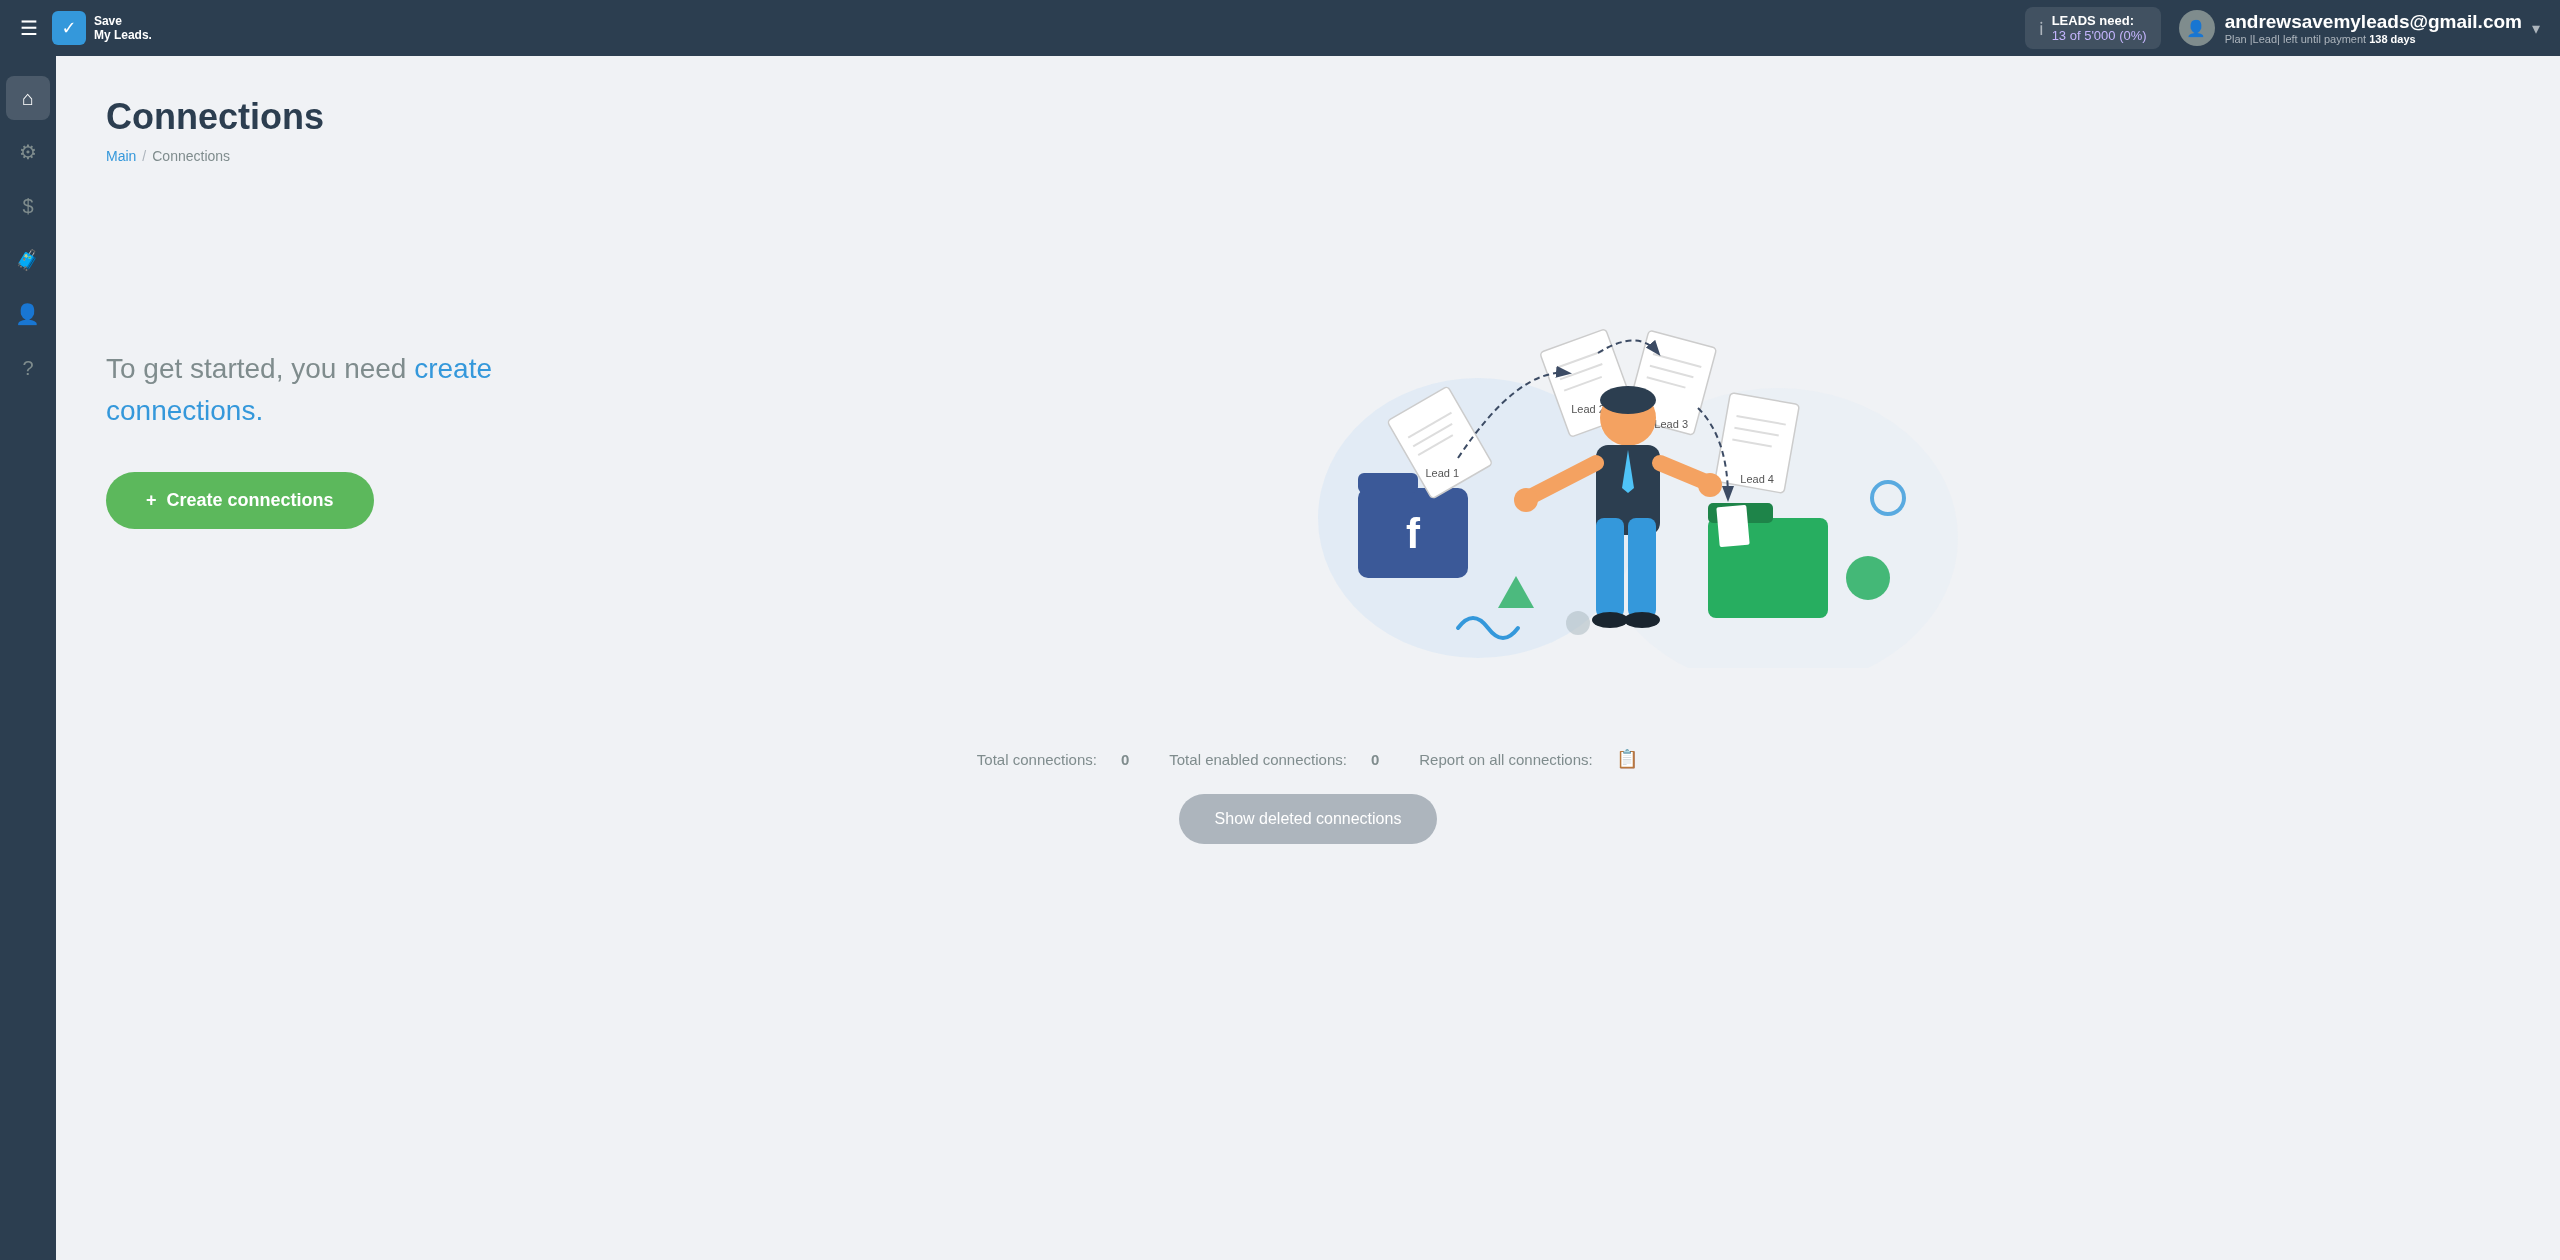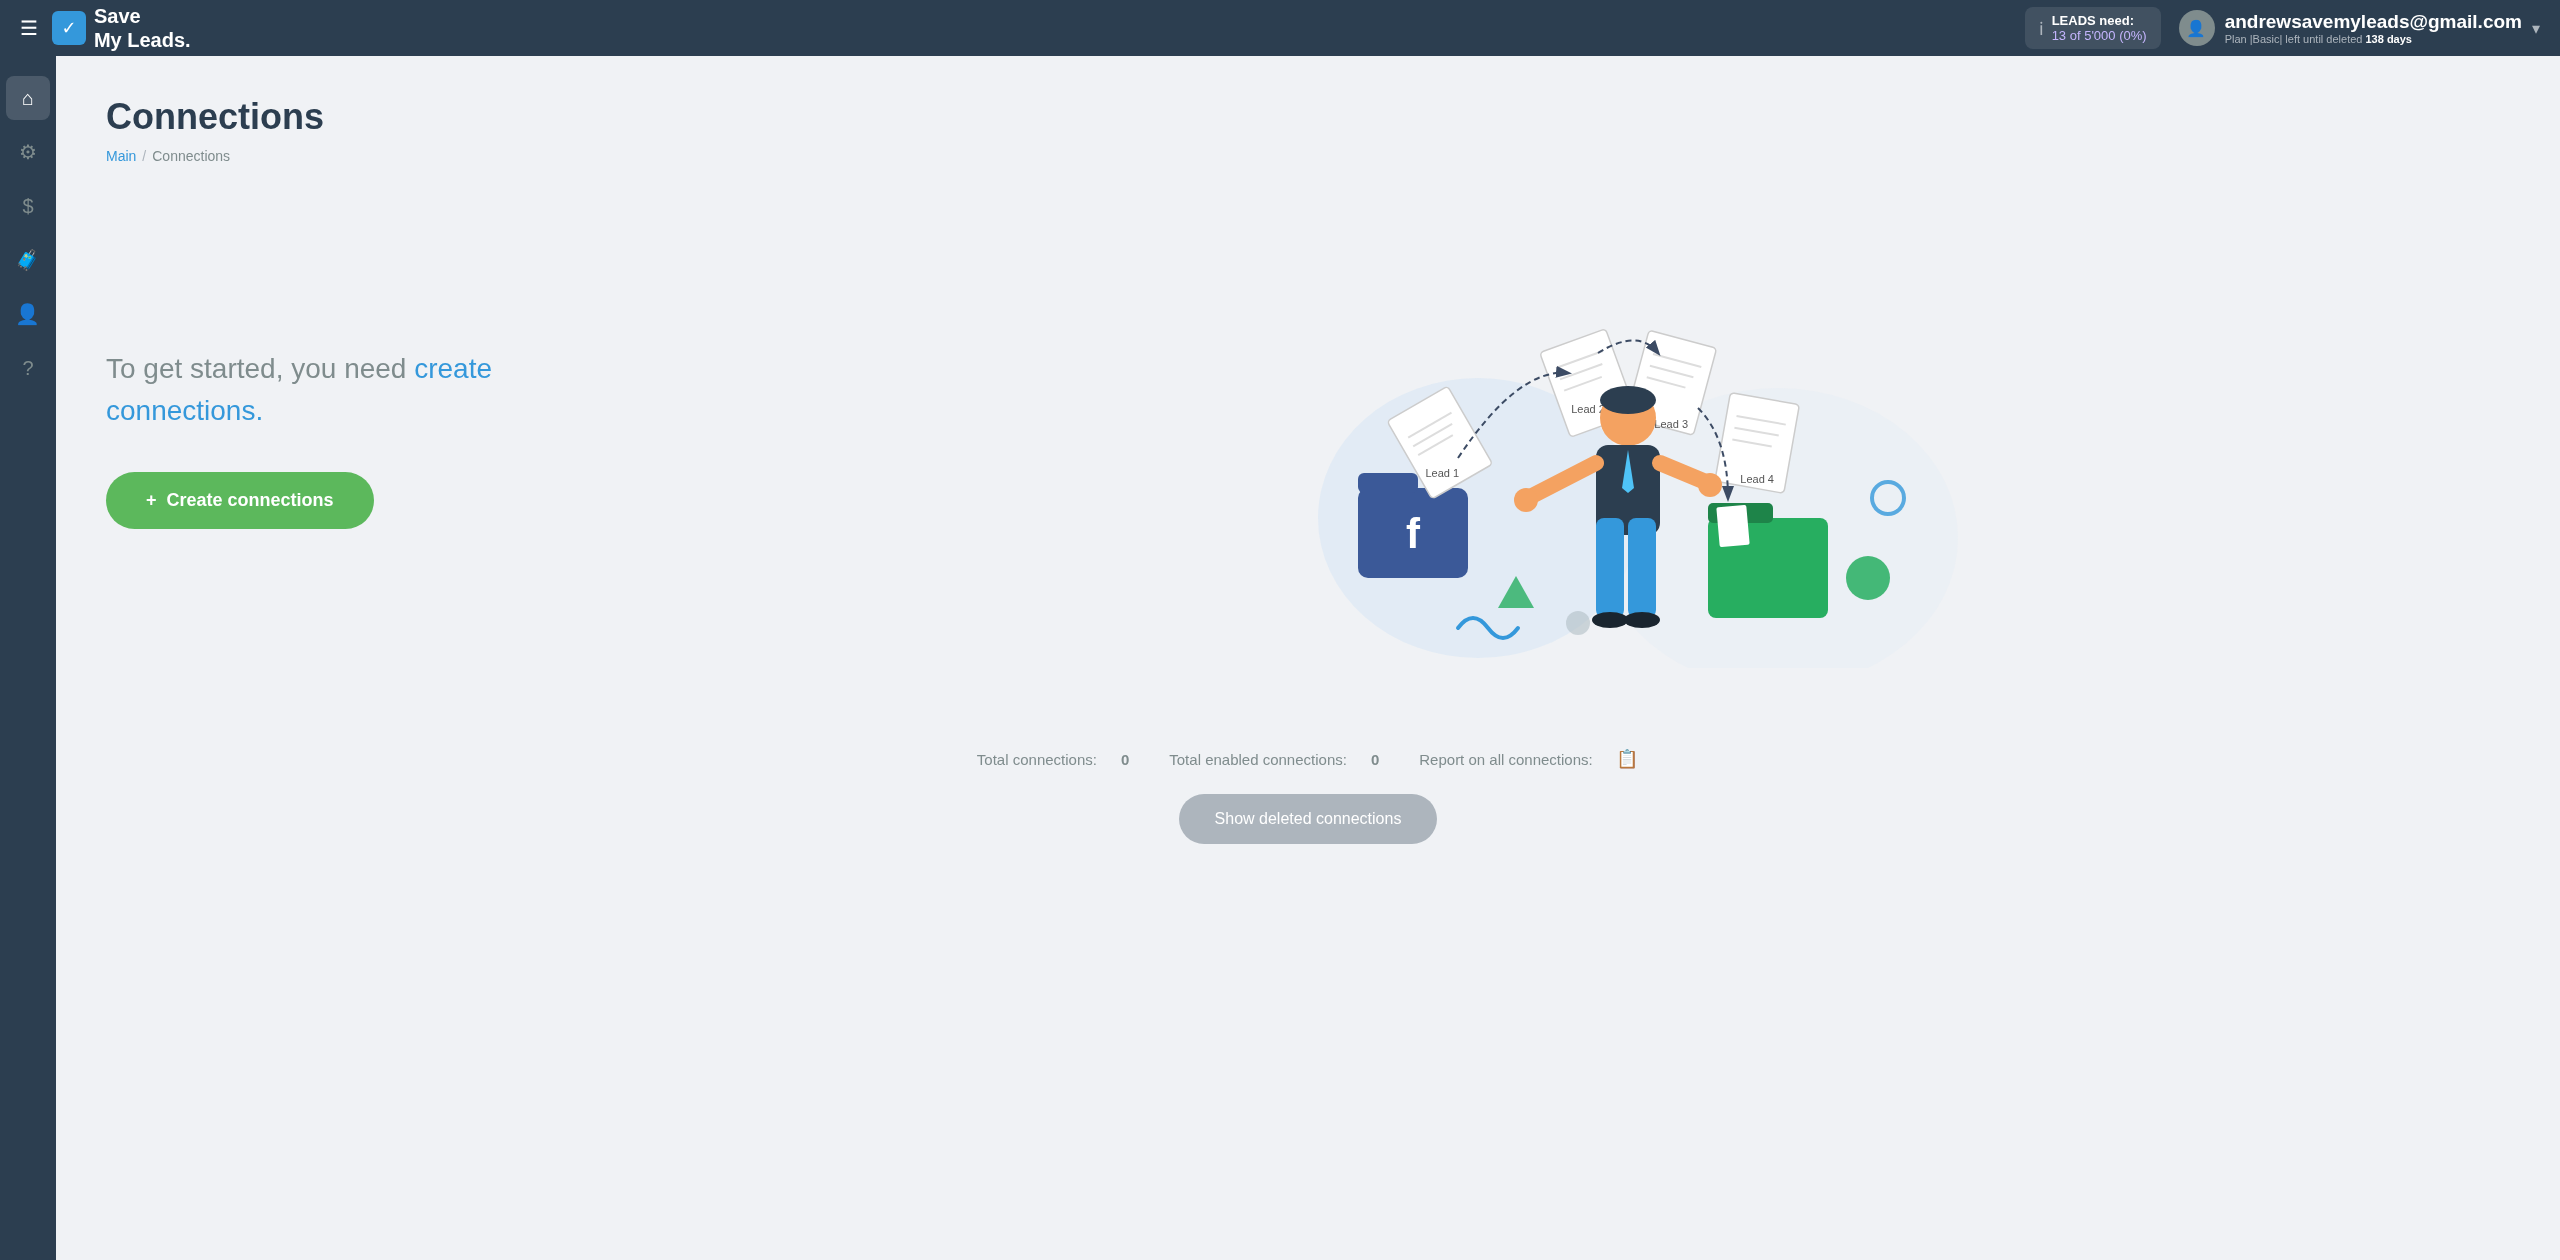--- a/index.html
+++ b/index.html
@@ -20,21 +20,21 @@
     .topnav-left { display: flex; align-items: center; gap: 14px; }
     .hamburger-icon { color: #fff; font-size: 20px; cursor: pointer; }
     .logo-wrap { display: flex; align-items: center; gap: 8px; }
     .logo-box {
       width: 34px; height: 34px;
       background: #3498db;
       border-radius: 6px;
       display: flex; align-items: center; justify-content: center;
     }
     .logo-check { color: #fff; font-size: 18px; }
-    .logo-text { color: #fff; font-size: 20px; font-weight: 700; line-height: 1.2; }
+    .logo-text { color: #fff; font-size: 12px; font-weight: 700; line-height: 1.2; }
     .topnav-right { display: flex; align-items: center; gap: 18px; }
     .leads-usage {
       background: rgba(255,255,255,0.1);
       border-radius: 8px;
       padding: 6px 14px;
       display: flex;
       align-items: center;
       gap: 8px;
       cursor: pointer;
     }
@@ -212,21 +212,21 @@
       <div class="leads-usage-text">
         <div class="leads-usage-title">LEADS need:</div>
         <div class="leads-usage-count">13 of 5'000 (0%)</div>
       </div>
     </div>
     <div class="user-section">
       <div class="user-avatar">👤</div>
       <div class="user-info">
         <div class="user-email">andrewsavemyleads@gmail.com</div>
         <div class="user-plan">
-          <span>Plan |Basic| left until deleted</span>
+          <span>Plan |Lead| left until payment</span>
           <strong>138 days</strong>
         </div>
       </div>
       <span class="chevron-down">▾</span>
     </div>
   </div>
 </nav>
 
 <aside class="sidebar">
   <div class="sidebar-item active">⌂</div>

